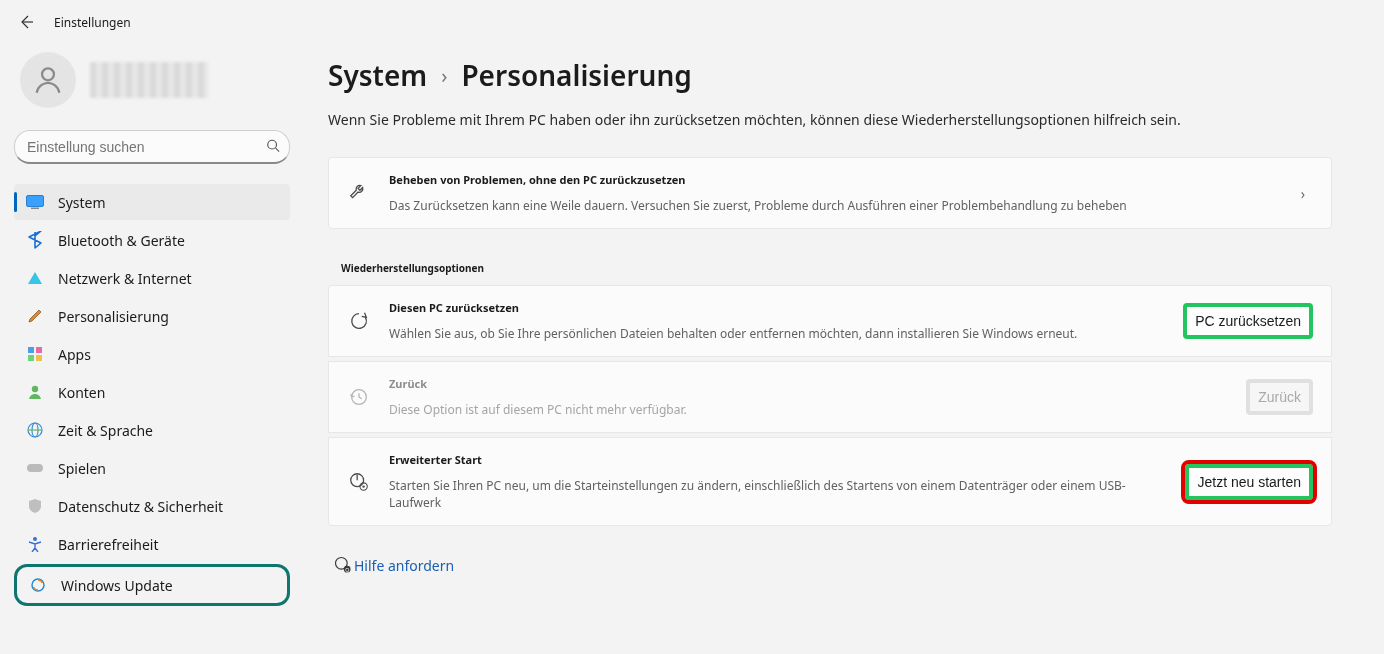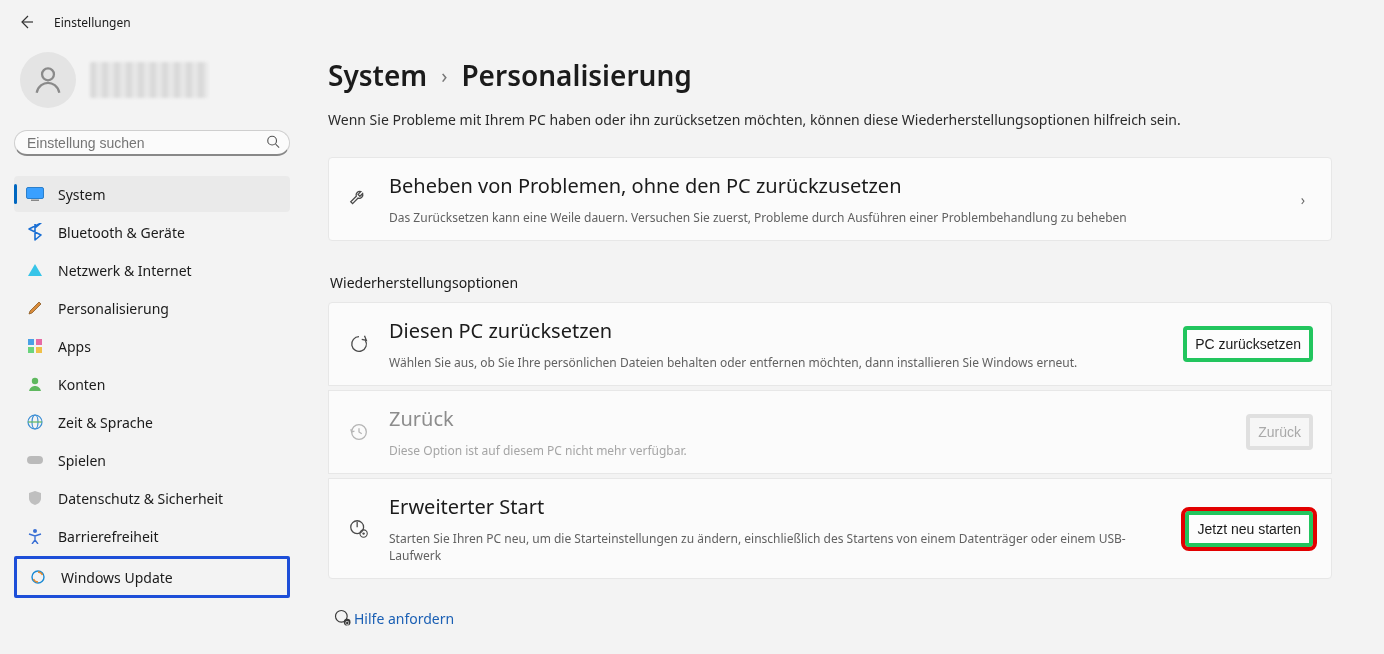--- a/index.html
+++ b/index.html
@@ -44,21 +44,21 @@
     color: #8a8a8a;
   }
   .user-info-blur {
     width: 118px; height: 36px;
     background: repeating-linear-gradient(90deg,#dadada 0 6px,#e6e6e6 6px 12px);
     filter: blur(1.5px);
     border-radius: 2px;
   }
   .search-wrap { position: relative; margin-bottom: 20px; }
   .search-input {
-    width: 100%; height: 26px;
+    width: 100%; height: 34px;
     padding: 0 36px 0 12px;
     border: 1px solid #cfcfcf;
     border-bottom: 2px solid #888;
     border-radius: 16px;
     background: #fbfbfb;
     font-size: 14px;
     outline: none;
   }
   .search-icon {
     position: absolute; right: 10px; top: 50%; transform: translateY(-50%);
@@ -75,21 +75,21 @@
     position: relative;
   }
   .nav-item.selected { background: #eaeaea; }
   .nav-item.selected::before {
     content:"";
     position:absolute; left:0; top:8px; bottom:8px; width:3px;
     background:#0067c0; border-radius:2px;
   }
   .nav-icon { width: 18px; height: 18px; display:flex; align-items:center; justify-content:center; flex:0 0 18px;}
   .nav-label { font-size:14px; }
-  .highlight-red { border:3px solid #1d4ed8; border-radius:2px; padding:0 !important; }
+  .highlight-red { border:3px solid #0f766e; border-radius:13px; padding:0 !important; }
   .highlight-red .nav-item { border-radius:0; }
   .content {
     flex:1;
     padding: 12px 52px 10px 28px;
     overflow:auto;
   }
   .breadcrumb {
     display:flex; align-items:center; gap:14px;
     font-size:28px; font-weight:600;
     margin-bottom:16px;
@@ -106,41 +106,41 @@
     padding:14px 18px;
     gap:18px;
   }
   .card + .card { margin-top:4px; }
   .card-icon {
     width:24px; height:24px; flex:0 0 24px;
     display:flex; align-items:center; justify-content:center;
     color:#4a4a4a;
   }
   .card-body { flex:1; min-width:0; }
-  .card-title { font-size:20px; color:#1b1b1b; }
+  .card-title { font-size:11px; color:#1b1b1b;font-weight:bold; }
   .card-sub { font-size:12px; color:#616161; margin-top:10px; }
   .card.disabled .card-title { color:#8d8d8d;}
   .card.disabled .card-sub { color:#a5a5a5;}
   .chevron {
     color:#6a6a6a; flex:0 0 20px; text-align:center; font-size:14px;
   }
   .action-btn {
     background:#fdfdfd;
     border:4px solid #22c55e;
     border-radius:4px;
     padding:6px 8px;
     font-size:14px;
     color:#1b1b1b;
     cursor:pointer;
     white-space:nowrap;
   }
   .action-btn.disabled { color:#a9a9a9; border-color:#e0e0e0; background:#f6f6f6; cursor:default;}
   .action-btn.red-outline { outline:4px solid #e20000; outline-offset:0; }
   .section-header {
-    font-size:14px; font-weight:400; margin:32px 0 10px 2px;
+    font-size:10px; font-weight:700; margin:32px 0 10px 13px;
   }
   .option-group .card { border-radius:0; }
   .option-group .card:first-child { border-top-left-radius:4px; border-top-right-radius:4px;}
   .option-group .card:last-child { border-bottom-left-radius:4px; border-bottom-right-radius:4px;}
   .help-row {
     display:flex; align-items:center; gap:0;
     margin-top:28px; padding-left:4px;
   }
   .help-icon { width:22px; height:22px; display:flex; align-items:center; justify-content:center; color:#3a3a3a;}
   .help-link { color:#1a5fb4; font-size:14px; cursor:pointer; }

